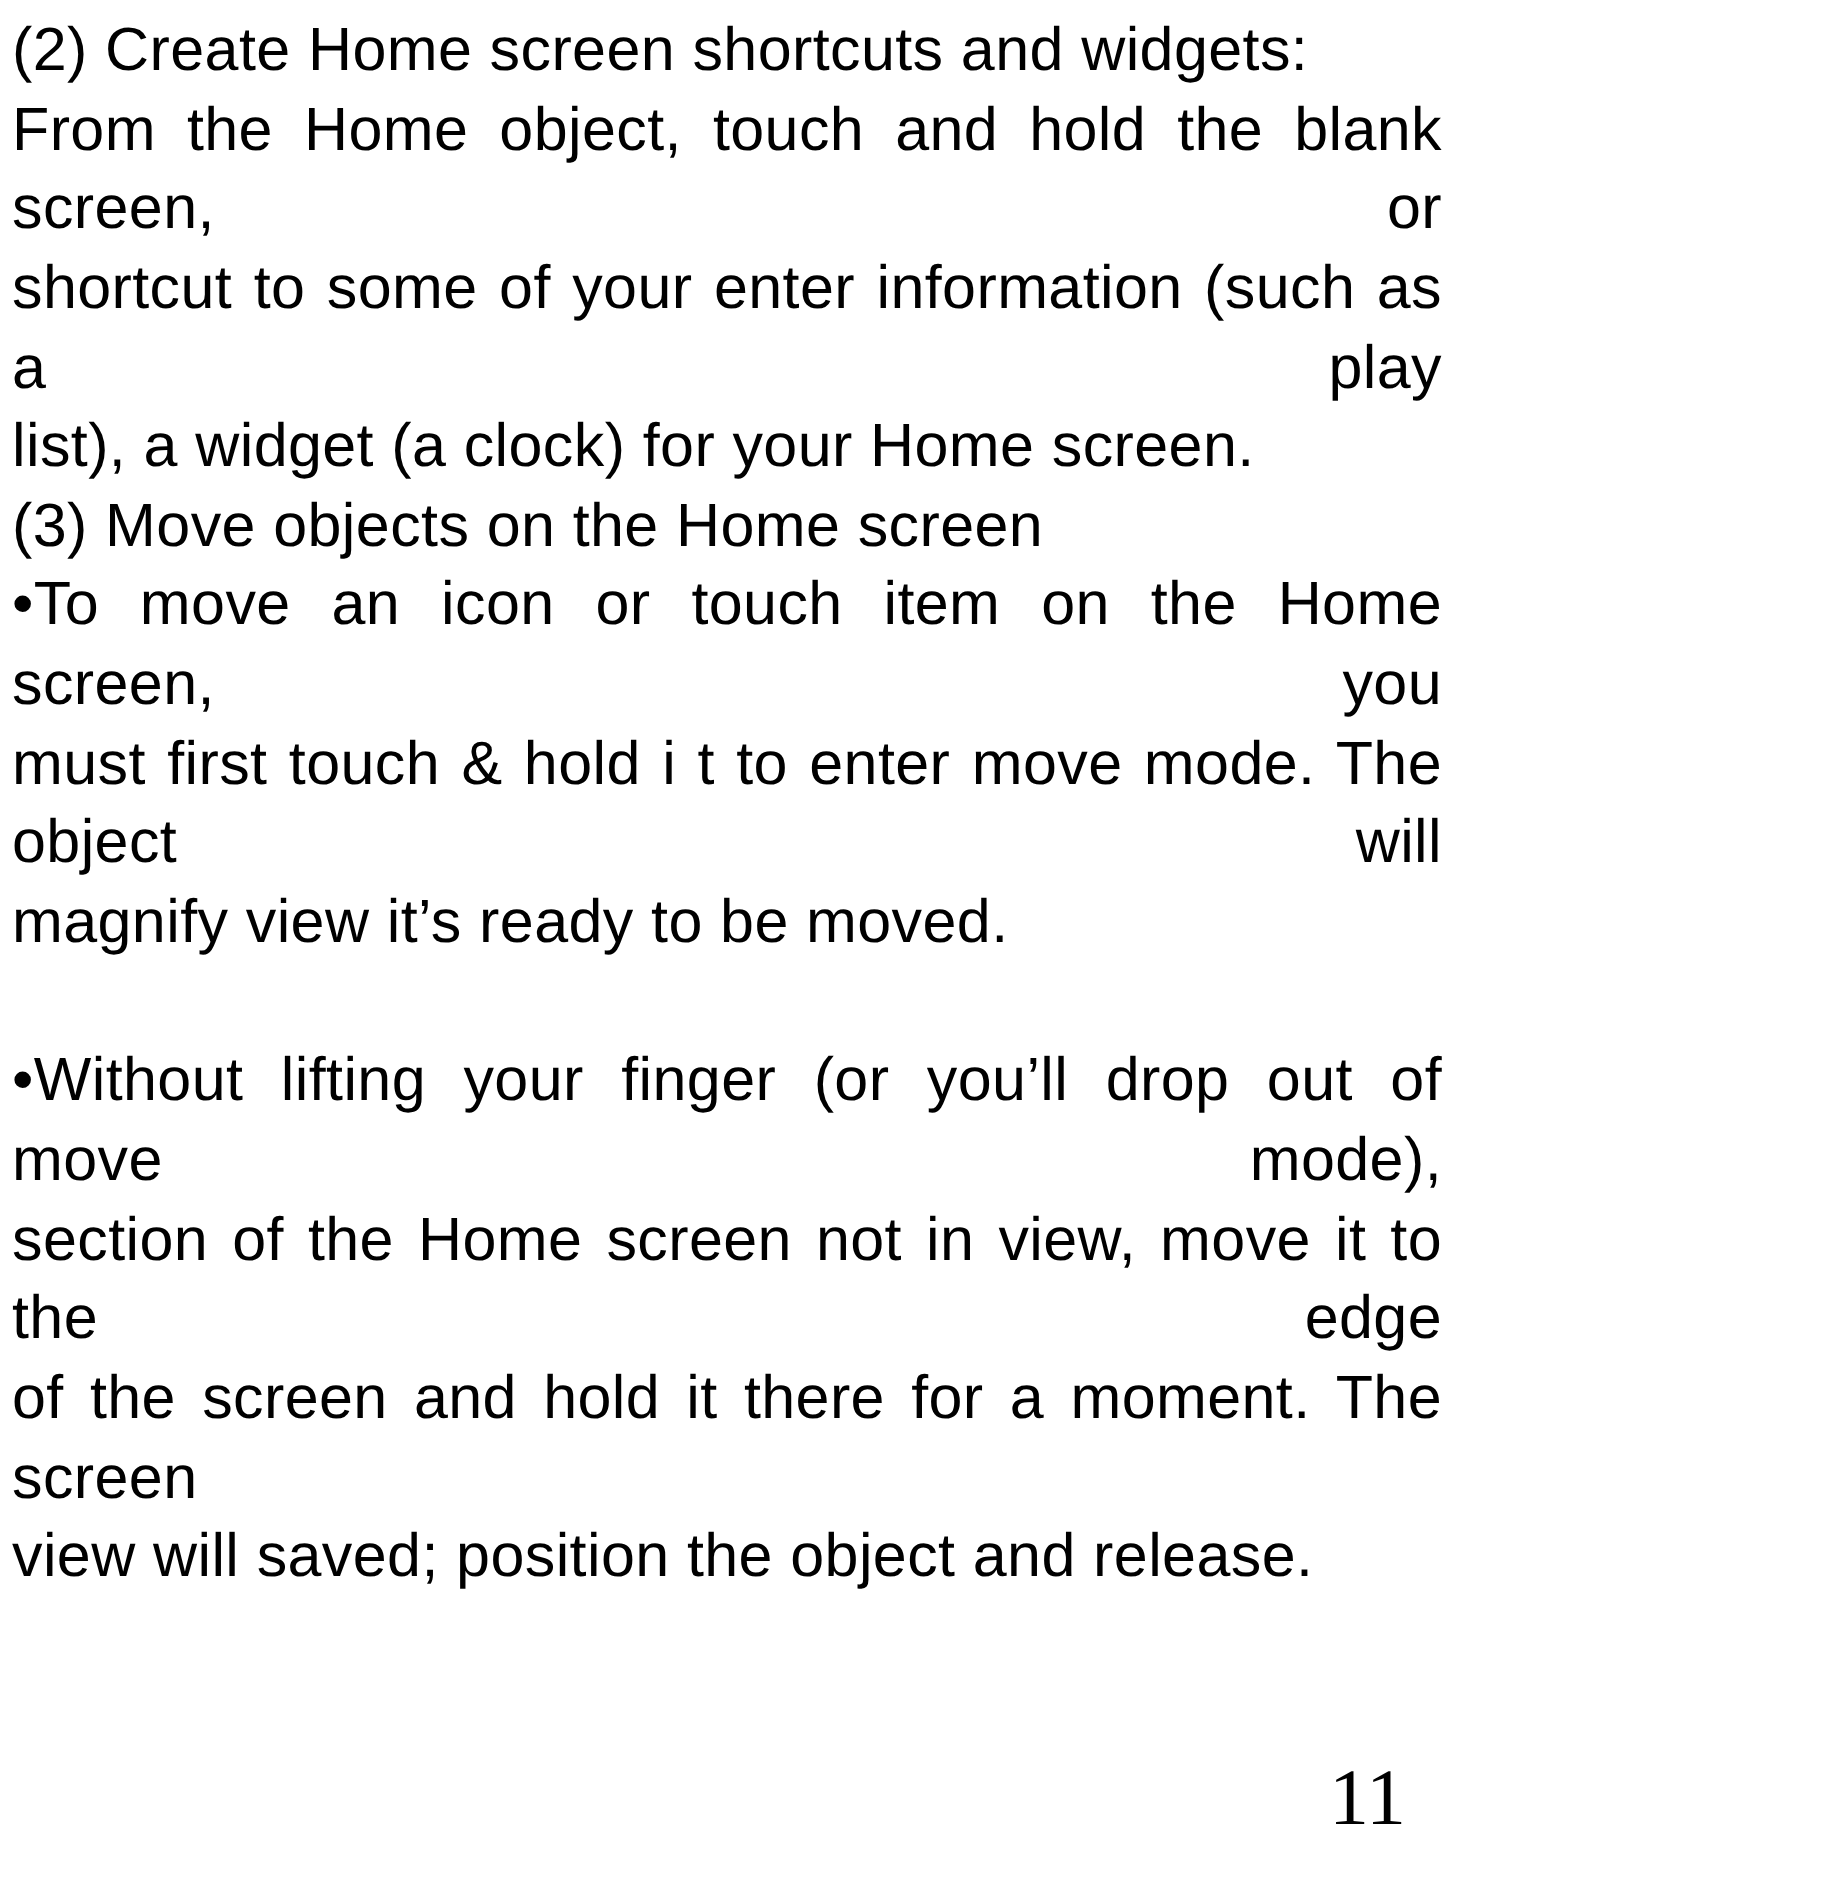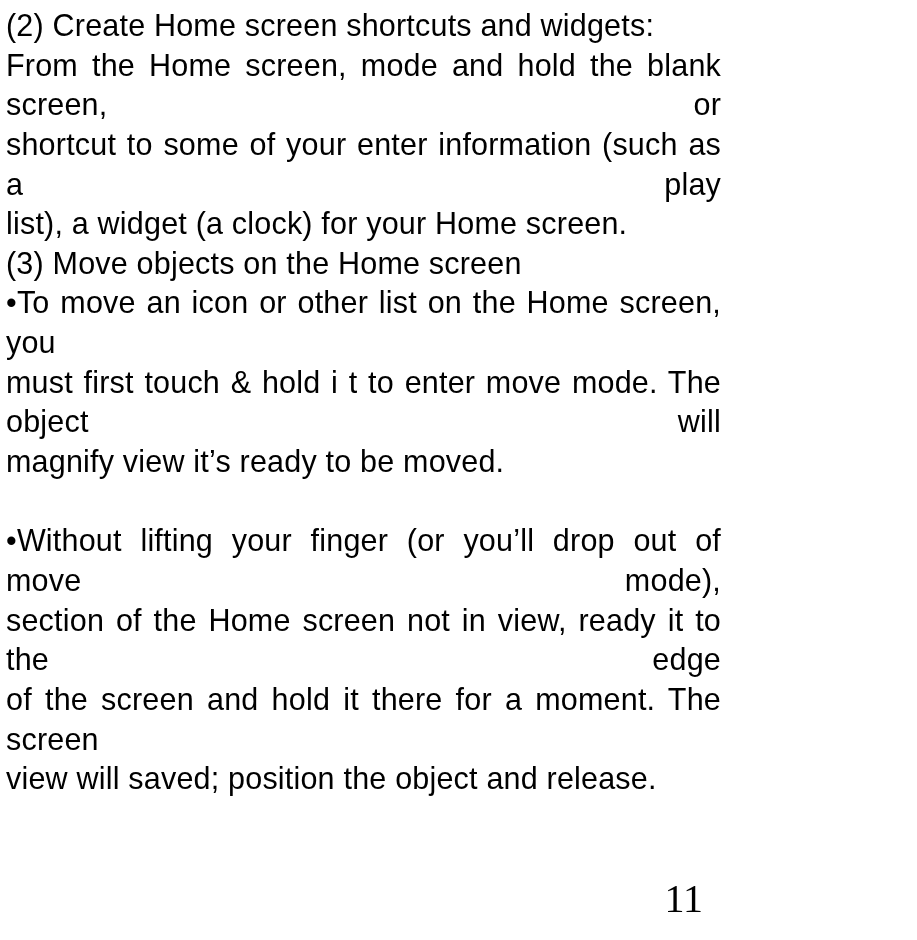--- a/index.html
+++ b/index.html
@@ -36,27 +36,27 @@
     bottom: 18px;
     font-family: "Times New Roman", Times, serif;
     font-size: 40px;
   }
 </style>
 </head>
 <body>
 
 <div class="page">
   <div class="line left">(2) Create Home screen shortcuts and widgets:</div>
-  <div class="line justify">From the Home screen, mode and hold the blank screen, or</div>
+  <div class="line justify">From the Home object, touch and hold the blank screen, or</div>
   <div class="line justify">shortcut to some of your enter information (such as a play</div>
   <div class="line left">list), a widget (a clock) for your Home screen.</div>
   <div class="line left">(3) Move objects on the Home screen</div>
-  <div class="line justify">•To move an icon or other list on the Home screen, you</div>
+  <div class="line justify">•To move an icon or touch item on the Home screen, you</div>
   <div class="line justify">must first touch &amp; hold i t to enter move mode. The object will</div>
   <div class="line left">magnify view it’s ready to be moved.</div>
   <div class="line left">&nbsp;</div>
   <div class="line justify">•Without lifting your finger (or you’ll drop out of move mode),</div>
-  <div class="line justify">section of the Home screen not in view, ready it to the edge</div>
+  <div class="line justify">section of the Home screen not in view, move it to the edge</div>
   <div class="line justify">of the screen and hold it there for a moment. The screen</div>
   <div class="line left">view will saved; position the object and release.</div>
 
   <div class="page-number">11</div>
 </div>
 
 </body></html>

